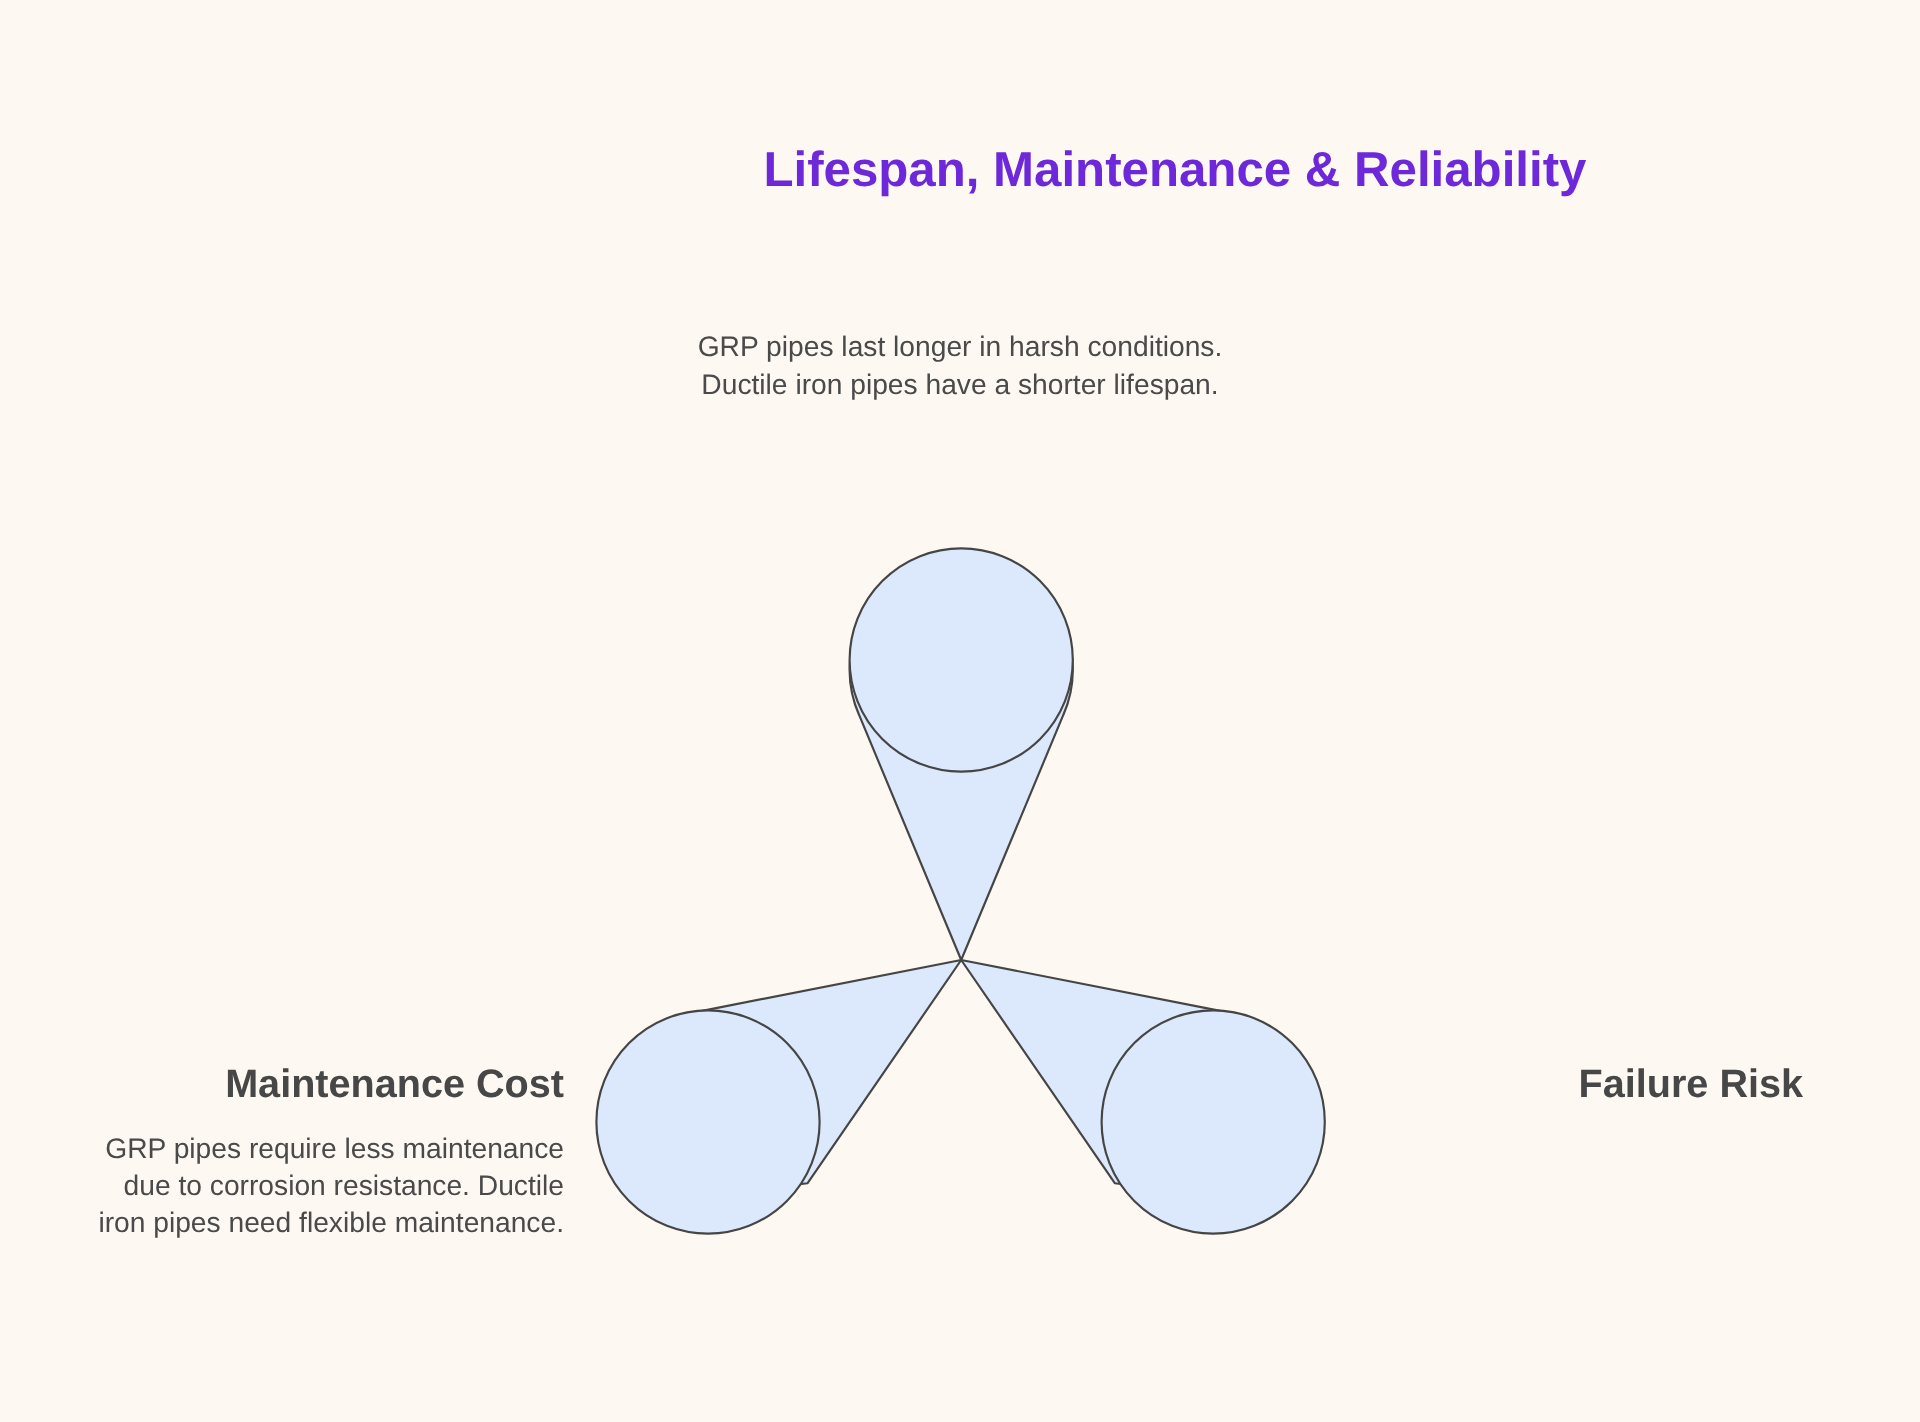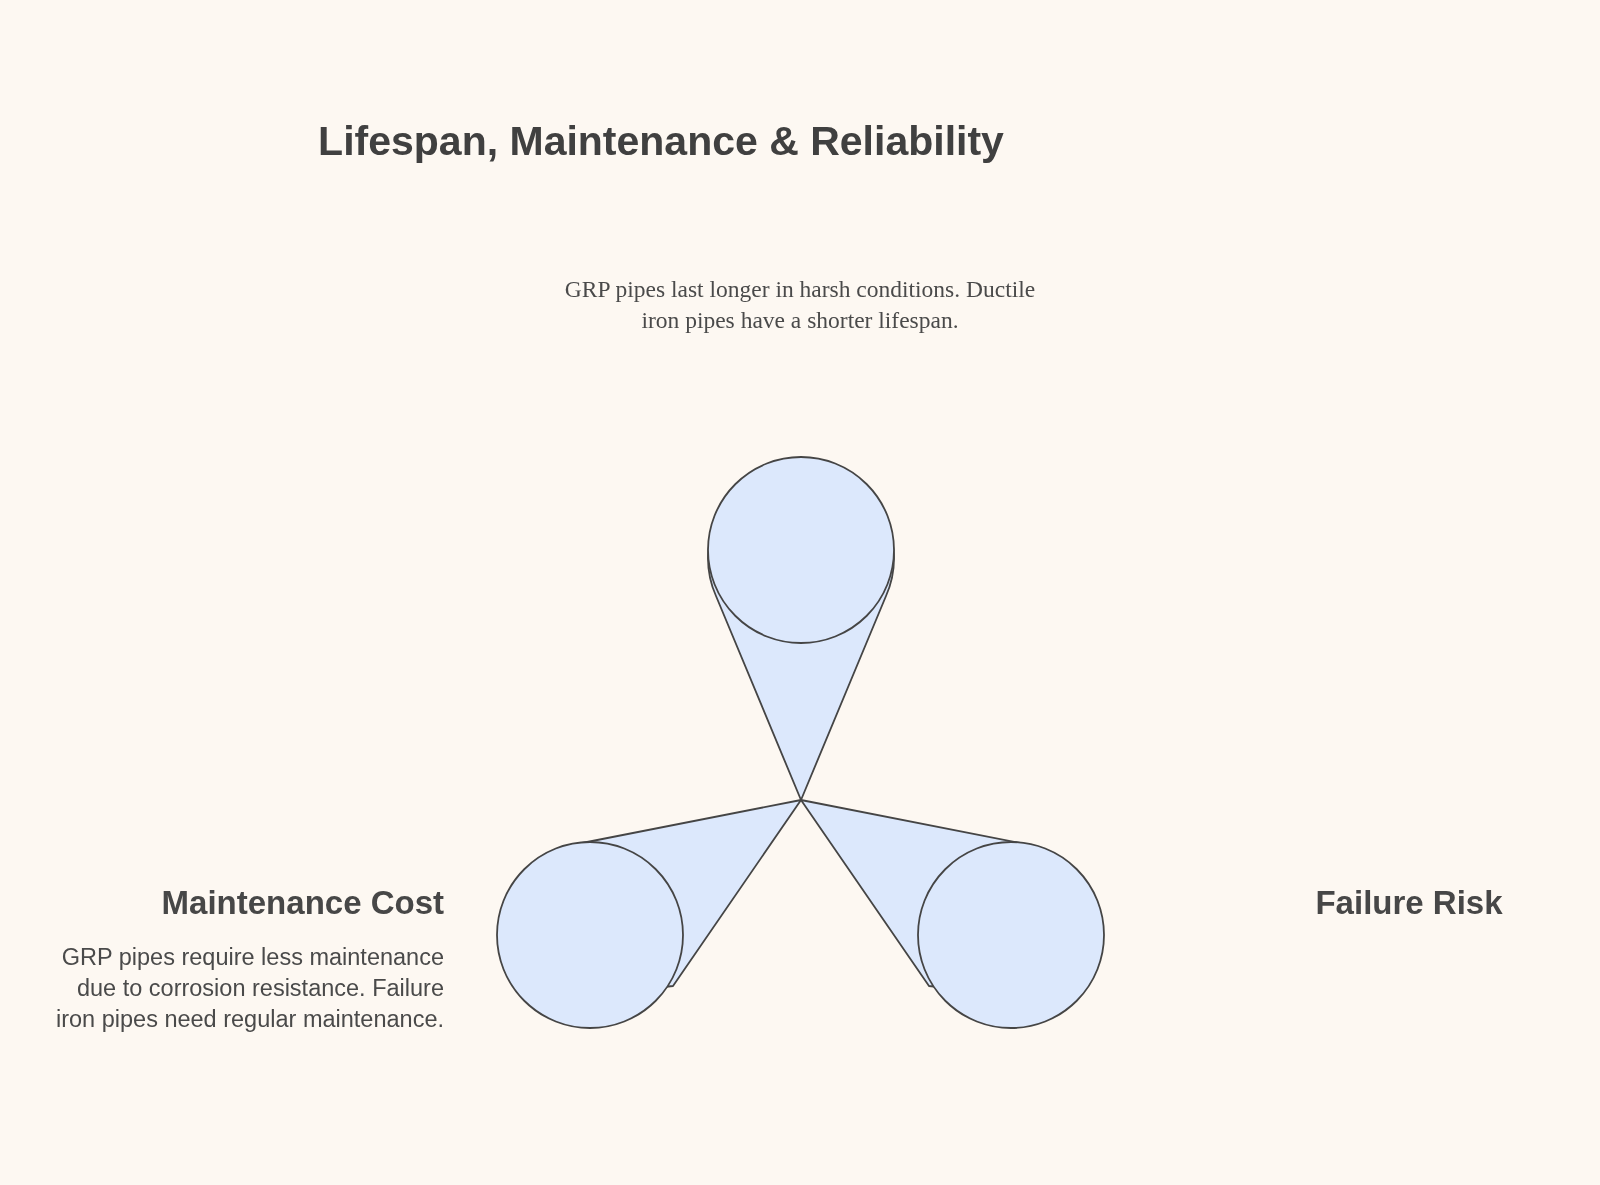--- a/index.html
+++ b/index.html
@@ -6,33 +6,33 @@
     body {
       width: 1600px; height: 1185px;
       background: #fdf8f2;
       position: relative;
       overflow: hidden;
       font-family: "Liberation Sans", sans-serif;
       color: #484848;
     }
     .title {
       position: absolute; left: 0; top: 118px; width: 1322px;
-      text-align: center; font-size: 41px; font-weight: bold;
-      color: #404040; margin: 0;
+      text-align: right; font-size: 41px; font-weight: bold;
+      color: #6d28d9; margin: 0;
     }
     .block { position: absolute; }
     .block h2 {
       margin: 0; font-size: 33px; font-weight: bold; color: #474747;
     }
     .block p {
       margin: 0; font-size: 23.5px; line-height: 31px; color: #4a4a4a;
     }
     #blk-top { left: 560px; top: 250px; width: 480px; text-align: center; }
-    #blk-top p { margin-top: 24px; font-family: Liberation Serif, serif; }
-    #blk-left { left: 48px; top: 884px; width: 396px; text-align: right; }
+    #blk-top p { margin-top: 24px; }
+    #blk-left { left: 74px; top: 884px; width: 396px; text-align: right; }
     #blk-left p { margin-top: 20px; }
     #blk-right { left: 1199px; top: 884px; width: 420px; text-align: center; }
     #blk-right p { margin-top: 26px; }
     svg.diagram { position: absolute; left: 0; top: 0; }
   </style>
 </head>
 <body>
 
 <h1 class="title">Lifespan, Maintenance &amp; Reliability</h1>
 
@@ -53,18 +53,18 @@
     <circle cx="1011" cy="935" r="93" fill="#dce8fc" stroke="#454545" stroke-width="1.8"></circle>
   </g>
 </svg>
 
 <div class="block" id="blk-top">
   <p>GRP pipes last longer in harsh conditions. Ductile iron pipes have a shorter lifespan.</p>
 </div>
 
 <div class="block" id="blk-left">
   <h2>Maintenance Cost</h2>
-  <p>GRP pipes require less maintenance due to corrosion resistance. Failure iron pipes need regular maintenance.</p>
+  <p>GRP pipes require less maintenance due to corrosion resistance. Ductile iron pipes need flexible maintenance.</p>
 </div>
 
 <div class="block" id="blk-right">
   <h2>Failure Risk</h2>
 </div>
 
 </body></html>

